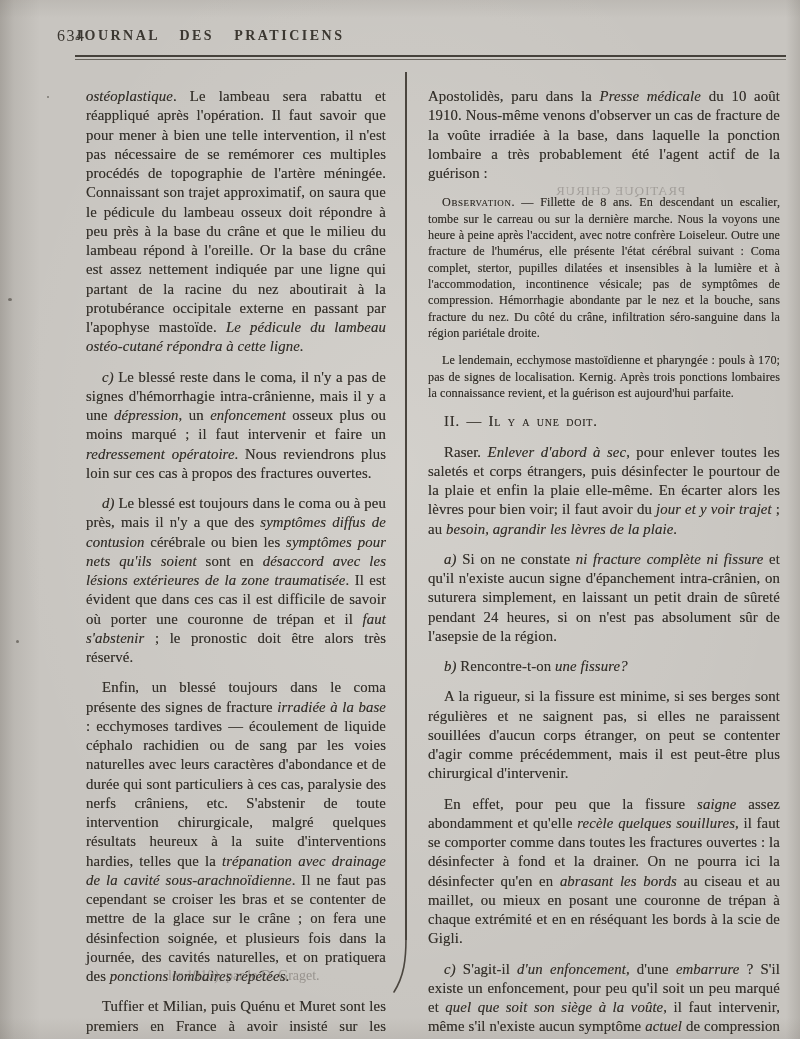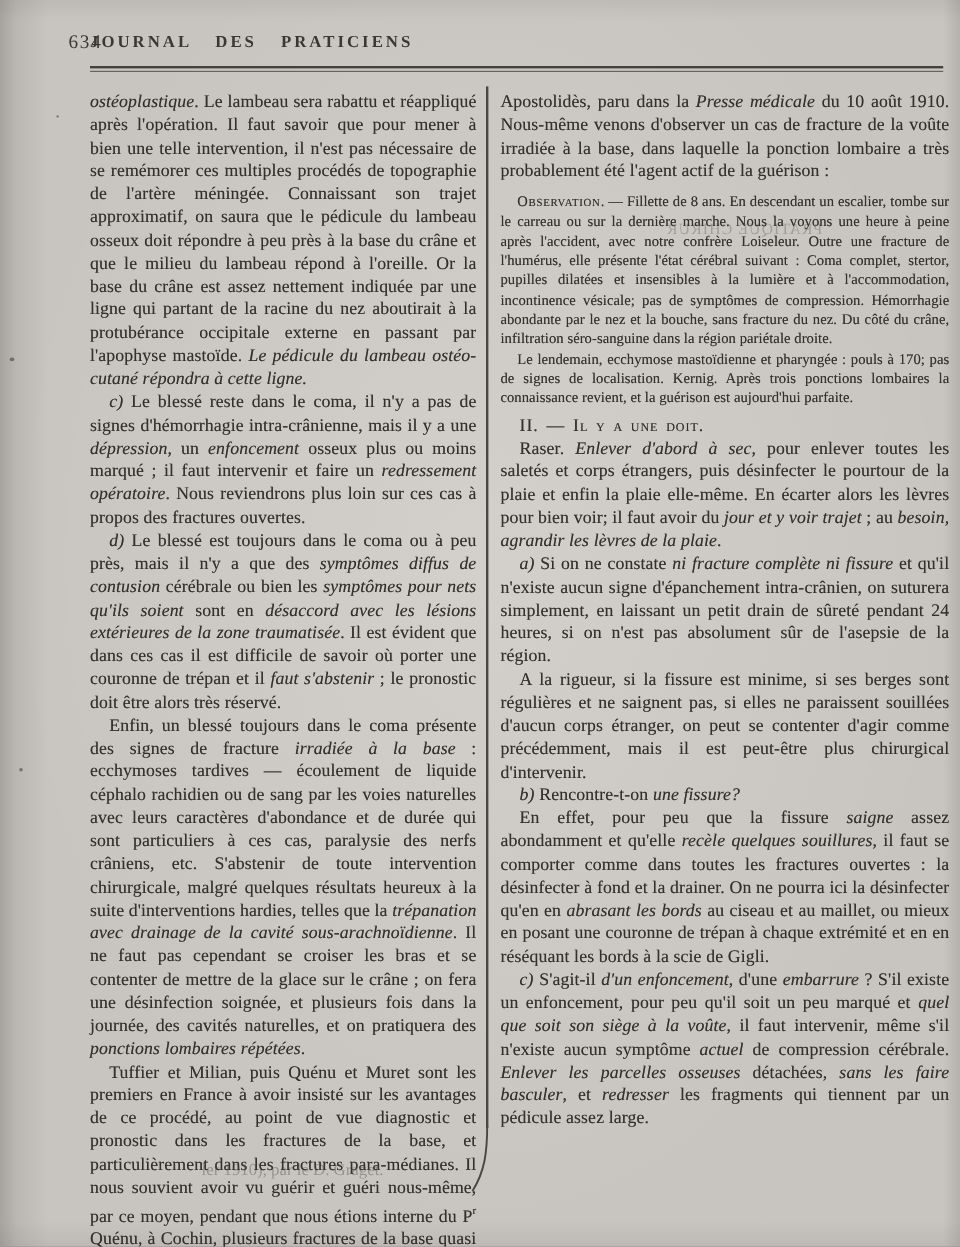--- a/index.html
+++ b/index.html
@@ -36,21 +36,21 @@
   }
   .col{
     position:absolute;top:76px;
     font-size:14.8px;line-height:19.25px;
     text-align:justify;
     letter-spacing:.1px;
     text-shadow:0 0 .5px rgba(52,48,42,.55);
   }
   .col-left{left:75px;width:322px;}
   .col-right{left:417px;width:374px;}
-  .col p{margin:0;text-indent:16px;}
+  .col p{margin:11px;text-indent:16px;}
   .col p.flush{text-indent:0;}
   .divider{
     position:absolute;left:405px;top:72px;width:1.5px;height:868px;
     background:#4b463f;
   }
   .divider-hook{
     position:absolute;left:392px;top:938px;width:18px;height:56px;
   }
   .obs{
     font-size:12.2px;line-height:16.35px;
@@ -104,22 +104,22 @@
 
     <div class="obs">
       <p><span class="sc">Observation</span>. — Fillette de 8 ans. En descendant un escalier, tombe sur le carreau ou sur la dernière marche. Nous la voyons une heure à peine après l'accident, avec notre confrère Loiseleur. Outre une fracture de l'humérus, elle présente l'état cérébral suivant : Coma complet, stertor, pupilles dilatées et insensibles à la lumière et à l'accommodation, incontinence vésicale; pas de symptômes de compression. Hémorrhagie abondante par le nez et la bouche, sans fracture du nez. Du côté du crâne, infiltration séro-sanguine dans la région pariétale droite.</p>
       <p>Le lendemain, ecchymose mastoïdienne et pharyngée : pouls à 170; pas de signes de localisation. Kernig. Après trois ponctions lombaires la connaissance revient, et la guérison est aujourd'hui parfaite.</p>
     </div>
 
     <p class="section-heading">II. — Il y a une doit.</p>
 
     <p>Raser. <i>Enlever d'abord à sec</i>, pour enlever toutes les saletés et corps étrangers, puis désinfecter le pourtour de la plaie et enfin la plaie elle-même. En écarter alors les lèvres pour bien voir; il faut avoir du <i>jour et y voir trajet</i> ; au <i>besoin, agrandir les lèvres de la plaie</i>.</p>
     <p><i>a)</i> Si on ne constate <i>ni fracture complète ni fissure</i> et qu'il n'existe aucun signe d'épanchement intra-crânien, on suturera simplement, en laissant un petit drain de sûreté pendant 24 heures, si on n'est pas absolument sûr de l'asepsie de la région.</p>
+    <p><i>b)</i> Rencontre-t-on <i>une fissure?</i></p>
     <p>A la rigueur, si la fissure est minime, si ses berges sont régulières et ne saignent pas, si elles ne paraissent souillées d'aucun corps étranger, on peut se contenter d'agir comme précédemment, mais il est peut-être plus chirurgical d'intervenir.</p>
-    <p><i>b)</i> Rencontre-t-on <i>une fissure?</i></p>
     <p>En effet, pour peu que la fissure <i>saigne</i> assez abondamment et qu'elle <i>recèle quelques souillures</i>, il faut se comporter comme dans toutes les fractures ouvertes : la désinfecter à fond et la drainer. On ne pourra ici la désinfecter qu'en en <i>abrasant les bords</i> au ciseau et au maillet, ou mieux en posant une couronne de trépan à chaque extrémité et en en réséquant les bords à la scie de Gigli.</p>
     <p><i>c)</i> S'agit-il <i>d'un enfoncement</i>, d'une <i>embarrure</i> ? S'il existe un enfoncement, pour peu qu'il soit un peu marqué et <i>quel que soit son siège à la voûte</i>, il faut intervenir, même s'il n'existe aucun symptôme <i>actuel</i> de compression cérébrale. <i>Enlever les parcelles osseuses</i> détachées, <i>sans les faire basculer</i>, et <i>redresser</i> les fragments qui tiennent par un pédicule assez large.</p>
   </div>
 
   <span class="bleed" style="left:168px;top:968px;">ler 1910), par le D. Graget.</span>
   <span class="bleed mirror" style="left:555px;top:183px;font-size:13px;letter-spacing:1px;">PRATIQUE CHIRUR</span>
 
   <span class="speck" style="left:8px;top:298px;width:4px;height:3px;"></span>
   <span class="speck" style="left:16px;top:640px;width:3px;height:3px;"></span>
   <span class="speck" style="left:47px;top:96px;width:2px;height:2px;"></span>

